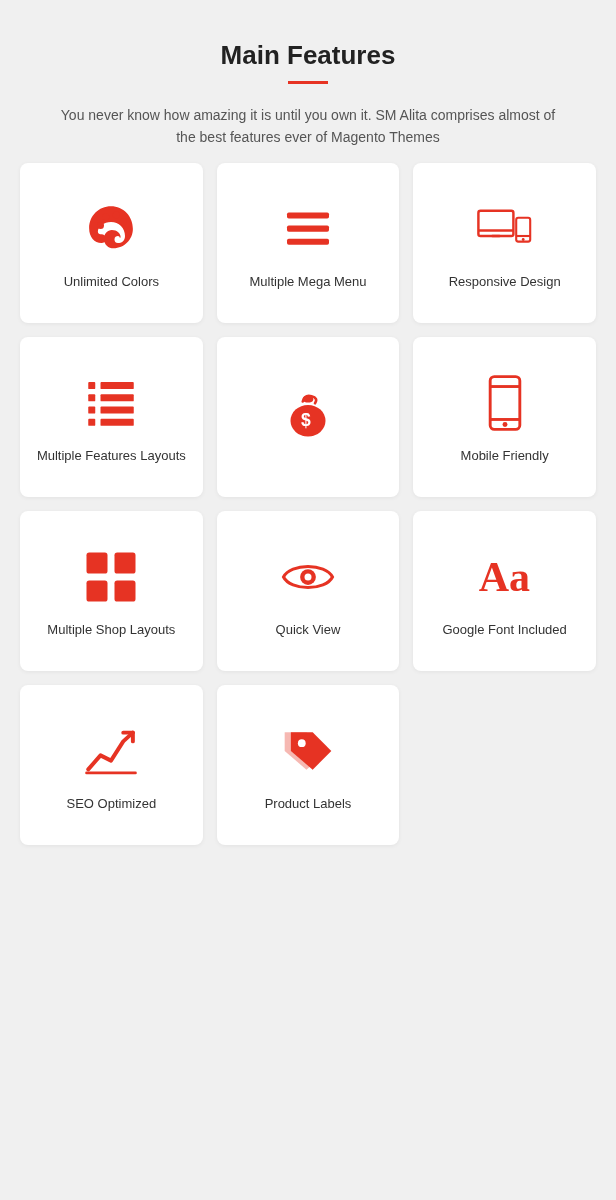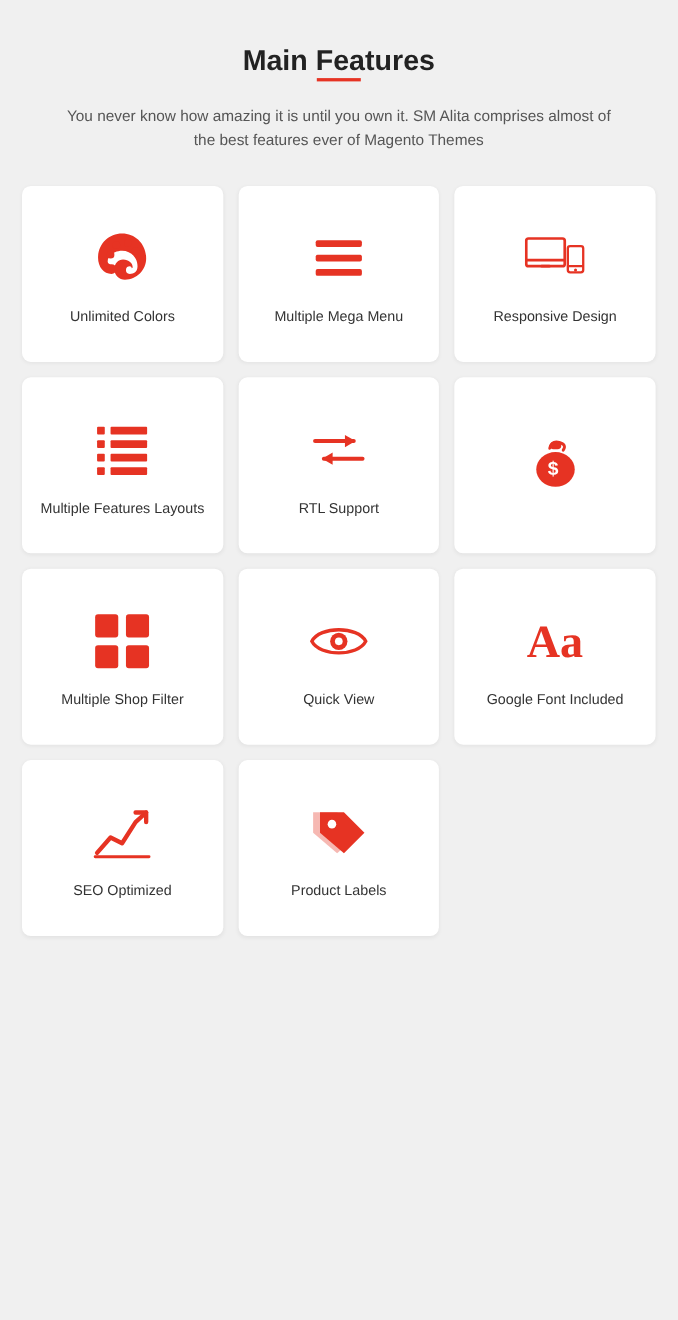--- a/index.html
+++ b/index.html
@@ -10,35 +10,35 @@
       min-height: 1200px;
     }
     .page-wrapper {
       padding: 40px 20px 40px;
     }
     .section-title {
       text-align: center;
       font-size: 26px;
       font-weight: 700;
       color: #222;
-      margin-bottom: 0;
+      margin-bottom: 10px;
     }
     .title-underline {
       width: 40px;
       height: 3px;
       background: #e63323;
       margin: 0 auto 20px;
     }
     .section-desc {
       text-align: center;
       color: #555;
       font-size: 14px;
       line-height: 1.6;
       max-width: 500px;
-      margin: 0 auto 30px;
+      margin: 0 auto 14px;
     }
     .features-grid {
       display: grid;
       grid-template-columns: repeat(3, 1fr);
       gap: 14px;
     }
     .feature-card {
       background: #fff;
       border-radius: 8px;
       padding: 30px 16px 24px;
@@ -129,49 +129,49 @@
     <rect x="6" y="36" width="8" height="8" rx="1" fill="#e63323"></rect>
     <rect x="20" y="36" width="38" height="8" rx="1" fill="#e63323"></rect>
     <rect x="6" y="50" width="8" height="8" rx="1" fill="#e63323"></rect>
     <rect x="20" y="50" width="38" height="8" rx="1" fill="#e63323"></rect>
   </svg>
         </div>
         <div class="feature-label">Multiple Features Layouts</div>
       </div>
       <div class="feature-card">
         <div class="feature-icon">
-          <svg viewBox="0 0 70 44" xmlns="http://www.w3.org/2000/svg">
-    <line x1="8" y1="12" x2="52" y2="12" stroke="#e63323" stroke-width="4.5" stroke-linecap="round"></line>
-    <polygon points="42,5 54,12 42,19" fill="#e63323"></polygon>
-    <line x1="62" y1="32" x2="18" y2="32" stroke="#e63323" stroke-width="4.5" stroke-linecap="round"></line>
-    <polygon points="28,25 16,32 28,39" fill="#e63323"></polygon>
-  </svg>
-        </div>
-        <div class="feature-label">RTL Support</div>
-      </div>
-      <div class="feature-card">
-        <div class="feature-icon">
           <svg viewBox="0 0 64 64" xmlns="http://www.w3.org/2000/svg">
     <path d="M26 20 Q28 12 36 14 Q44 16 40 22" stroke="#e63323" stroke-width="3" fill="none" stroke-linecap="round"></path>
     <rect x="26" y="14" width="12" height="7" rx="4" fill="#e63323"></rect>
     <ellipse cx="32" cy="42" rx="20" ry="18" fill="#e63323"></ellipse>
     <text x="24" y="48" font-size="20" font-weight="900" fill="white" font-family="Arial, sans-serif">$</text>
   </svg>
         </div>
       </div>
       <div class="feature-card">
         <div class="feature-icon">
+          <svg viewBox="0 0 44 68" xmlns="http://www.w3.org/2000/svg">
+    <rect x="4" y="2" width="36" height="64" rx="5" stroke="#e63323" stroke-width="3.5" fill="none"></rect>
+    <line x1="4" y1="54" x2="40" y2="54" stroke="#e63323" stroke-width="3.5"></line>
+    <line x1="4" y1="14" x2="40" y2="14" stroke="#e63323" stroke-width="3.5"></line>
+    <circle cx="22" cy="60" r="3" fill="#e63323"></circle>
+  </svg>
+        </div>
+        <div class="feature-label">Mobile Friendly</div>
+      </div>
+      <div class="feature-card">
+        <div class="feature-icon">
           <svg viewBox="0 0 64 64" xmlns="http://www.w3.org/2000/svg">
     <rect x="4" y="4" width="24" height="24" rx="3" fill="#e63323"></rect>
     <rect x="36" y="4" width="24" height="24" rx="3" fill="#e63323"></rect>
     <rect x="4" y="36" width="24" height="24" rx="3" fill="#e63323"></rect>
     <rect x="36" y="36" width="24" height="24" rx="3" fill="#e63323"></rect>
   </svg>
         </div>
-        <div class="feature-label">Multiple Shop Filter</div>
+        <div class="feature-label">Multiple Shop Layouts</div>
       </div>
       <div class="feature-card">
         <div class="feature-icon">
           <svg viewBox="0 0 64 42" xmlns="http://www.w3.org/2000/svg">
     <path d="M4 21 C12 5 52 5 60 21 C52 37 12 37 4 21Z" stroke="#e63323" stroke-width="3.5" fill="none"></path>
     <circle cx="32" cy="21" r="9" fill="#e63323"></circle>
     <circle cx="32" cy="21" r="4" fill="white"></circle>
   </svg>
         </div>
         <div class="feature-label">Quick View</div>

